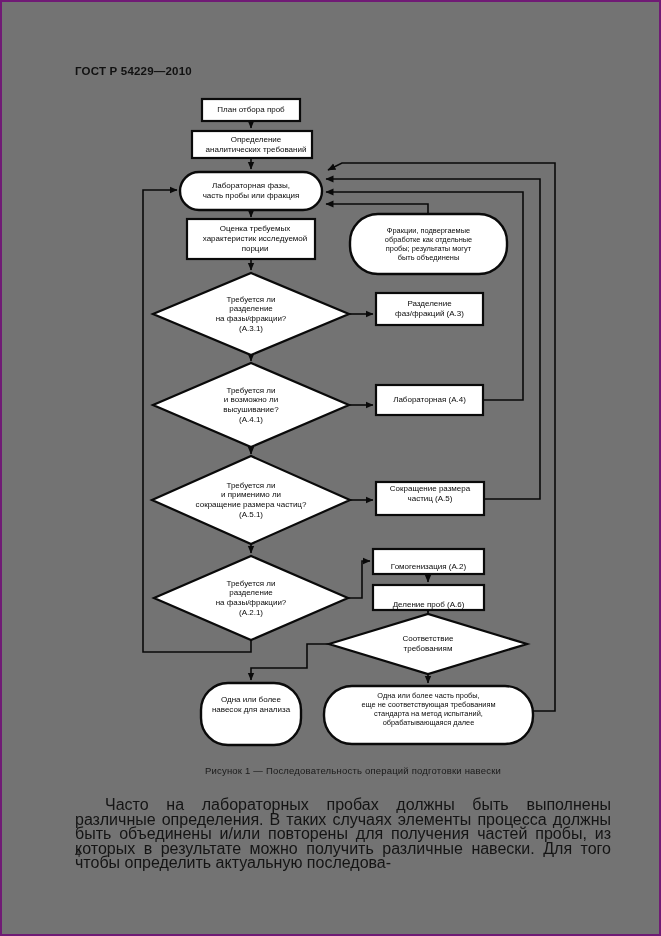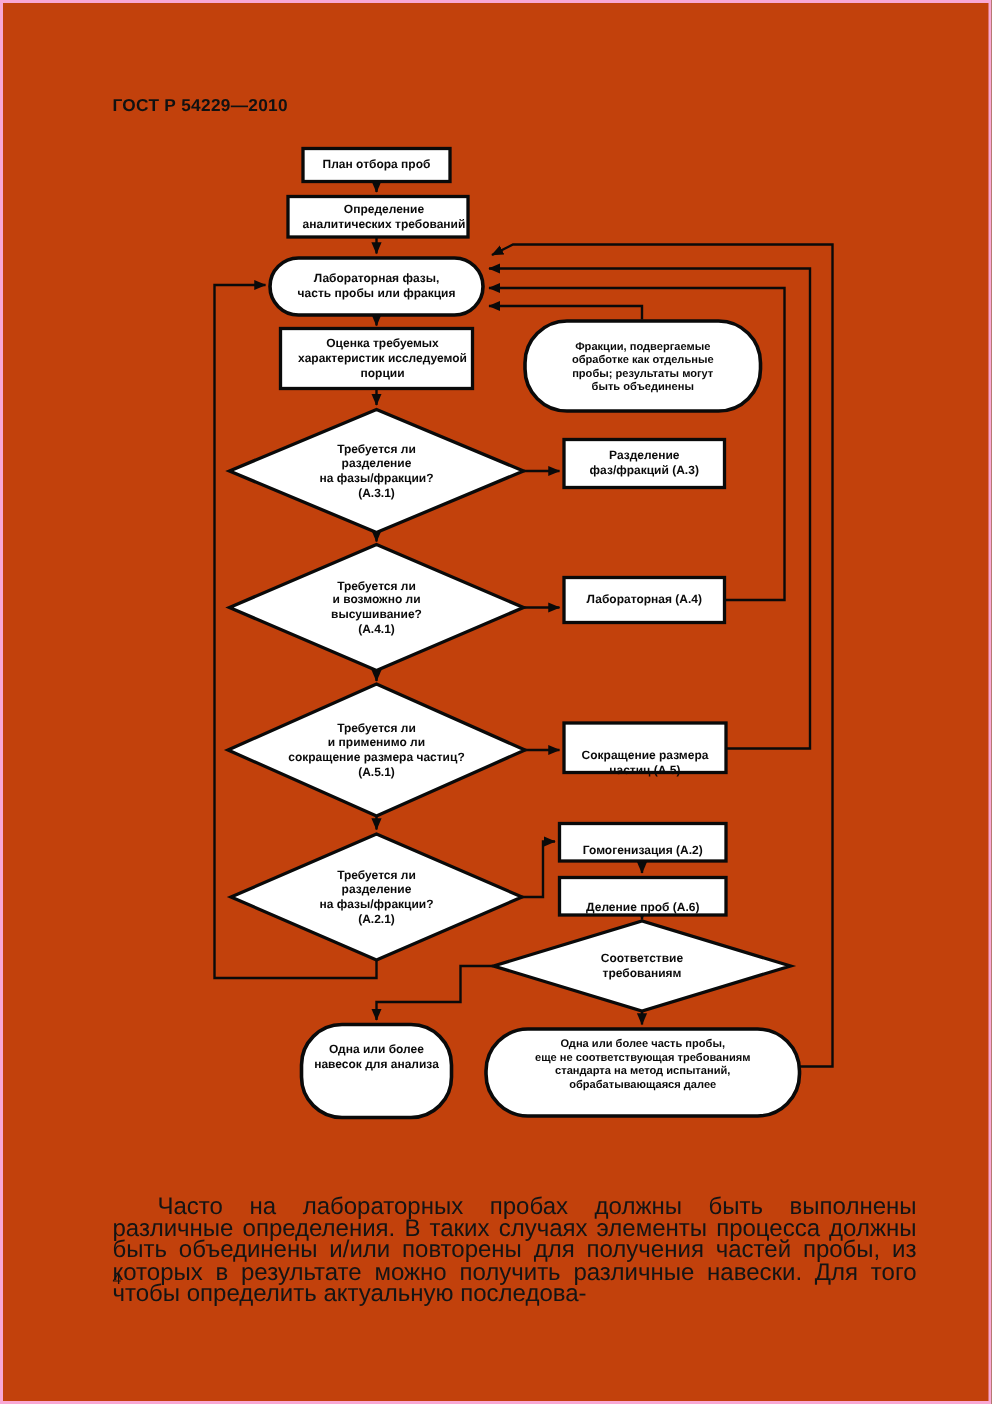--- a/index.html
+++ b/index.html
@@ -1,28 +1,28 @@
 <!DOCTYPE html>
 <html><head>
 <meta charset="utf-8">
 <style>
   html,body{margin:0;padding:0;background:#888;}
   #page{
-    position:relative;width:661px;height:936px;background:#c2410c;
-    box-sizing:border-box;border:2px solid #f9a8d4;overflow:hidden;
+    position:relative;width:661px;height:936px;background:#737373;
+    box-sizing:border-box;border:2px solid #701a75;overflow:hidden;
     font-family:"Liberation Sans",sans-serif;color:#111;
   }
   #doc-header{
     position:absolute;left:73px;top:63px;font-size:11.5px;font-weight:bold;
     letter-spacing:.2px;
   }
   #chart-svg{position:absolute;left:0;top:0;}
   .node-label{
     position:absolute;display:flex;align-items:center;justify-content:center;
-    text-align:center;font-weight:bold;font-size:8px;line-height:1.22;
+    text-align:center;font-weight:normal;font-size:8px;line-height:1.22;
     white-space:pre-line;color:#0a0a0a;
   }
   .small-label{font-size:7.4px;}
   #figure-caption{
     position:absolute;left:96px;top:763px;width:510px;text-align:center;
     font-size:9.5px;color:#1a1a1a;letter-spacing:.2px;
   }
   #body-paragraph{
     position:absolute;left:73px;top:796px;width:536px;
     font-size:16px;line-height:14.6px;text-align:justify;text-indent:30px;
@@ -118,39 +118,40 @@
     <div class="node-label" style="left:160px;top:361px;width:178px;height:84px">Требуется ли
 и возможно ли
 высушивание?
 (А.4.1)</div>
     <div class="node-label" style="left:374px;top:383px;width:107px;height:30px">Лабораторная (А.4)</div>
 
     <div class="node-label" style="left:152px;top:454px;width:194px;height:88px">Требуется ли
 и применимо ли
 сокращение размера частиц?
 (А.5.1)</div>
-    <div class="node-label" style="left:374px;top:487px;width:108px;height:40px">Сокращение размера
+    <div class="node-label" style="left:374px;top:472px;width:108px;height:40px">Сокращение размера
 частиц (А.5)</div>
 
     <div class="node-label" style="left:160px;top:554px;width:178px;height:84px">Требуется ли
 разделение
 на фазы/фракции?
 (А.2.1)</div>
     <div class="node-label" style="left:371px;top:547px;width:111px;height:35px">Гомогенизация (А.2)</div>
     <div class="node-label" style="left:371px;top:583px;width:111px;height:39px">Деление проб (А.6)</div>
 
     <div class="node-label" style="left:330px;top:612px;width:192px;height:60px">Соответствие
 требованиям</div>
 
     <div class="node-label" style="left:199px;top:681px;width:100px;height:44px">Одна или более
 навесок для анализа</div>
     <div class="node-label small-label" style="left:322px;top:684px;width:209px;height:46px">Одна или более часть пробы,
 еще не соответствующая требованиям
 стандарта на метод испытаний,
 обрабатывающаяся далее</div>
   </div>
 
+  <div id="figure-caption">Рисунок 1 — Последовательность операций подготовки навески</div>
 
   <div id="body-paragraph">Часто на лабораторных пробах должны быть выполнены различные определения. В таких случаях элементы процесса должны быть объединены и/или повторены для получения частей пробы, из которых в результате можно получить различные навески. Для того чтобы определить актуальную последова-</div>
 
   <div id="page-number">4</div>
 
 </div>
 
 </body></html>

